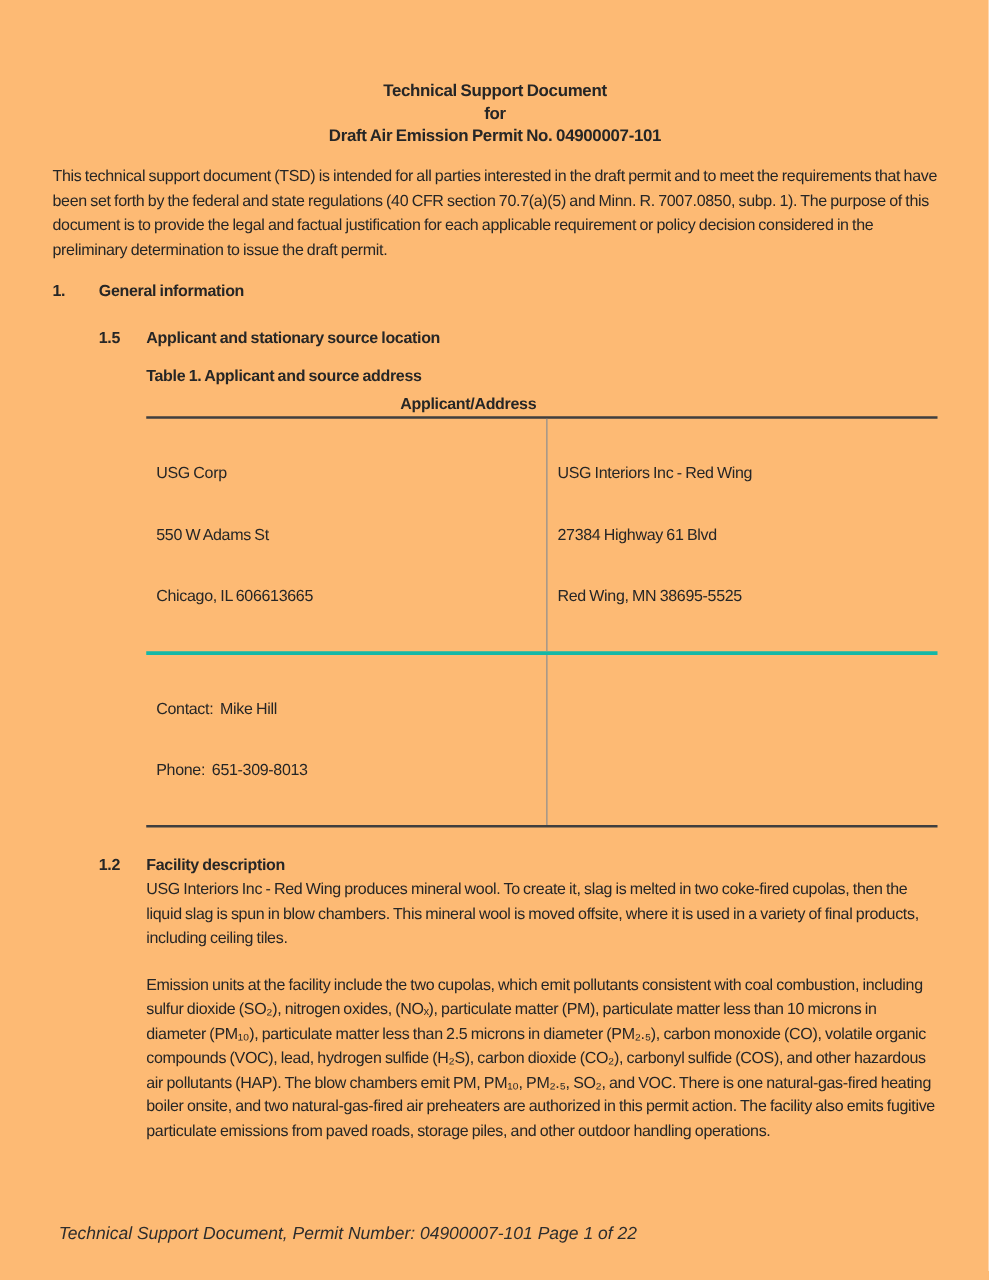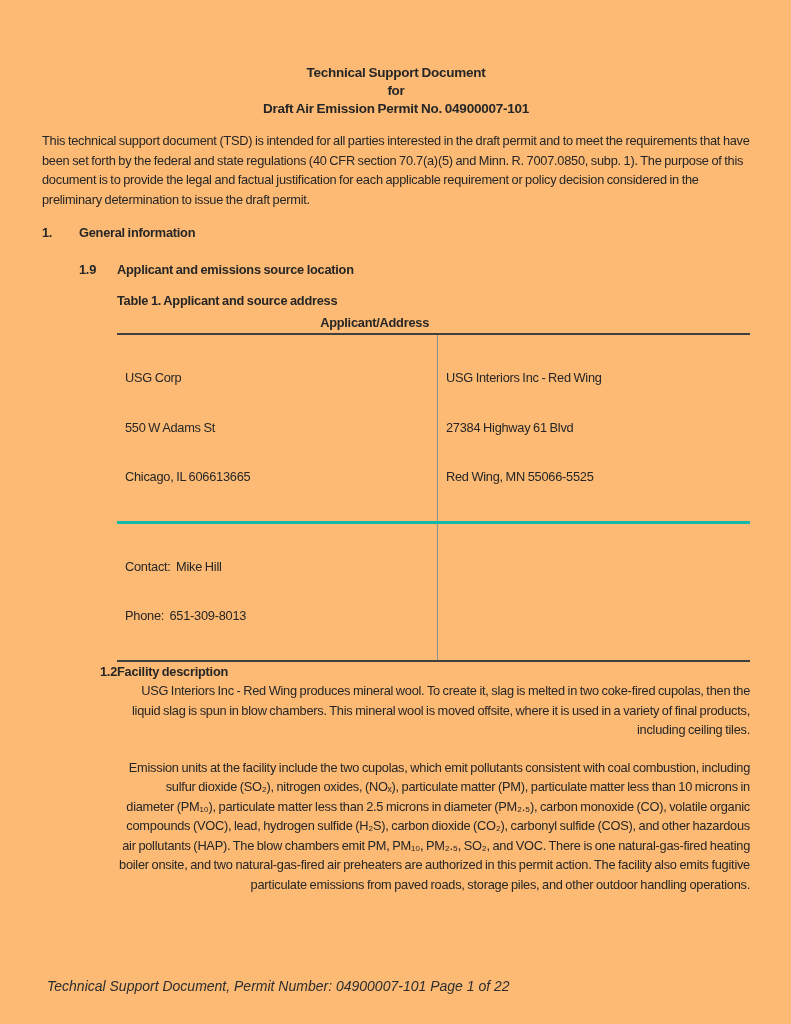--- a/index.html
+++ b/index.html
@@ -23,21 +23,21 @@
 
   .intro { margin-top: 13px; }
 
   .sec1-head { display: flex; font-weight: 700; margin-top: 14px; }
   .sec1-num { flex: none; width: 37px; }
 
   .lvl2 { margin-left: 37px; }
   .sec2-head { display: flex; font-weight: 700; }
   .sec2-num { flex: none; width: 38px; }
   .sec2-body { margin-left: 38px; }
-  .mt16 { margin-top: 0; text-align: right; }
+  .mt16 { margin-top: 20px; }
   .mt17 { margin-top: 17px; }
 
   .table-caption { font-weight: 700; margin-top: 12px; }
   .tbl { margin-top: 2px; width: 633px; }
   .tr { display: flex; }
   .td {
     box-sizing: border-box;
     padding: 2px 8px 2px 8px;
     line-height: 16.5px;
     white-space: pre-wrap;
@@ -79,41 +79,41 @@
 
     <p class="intro">This technical support document (TSD) is intended for all parties interested in the draft permit and to meet the requirements that have been set forth by the federal and state regulations (40 CFR section 70.7(a)(5) and Minn. R. 7007.0850, subp. 1). The purpose of this document is to provide the legal and factual justification for each applicable requirement or policy decision considered in the preliminary determination to issue the draft permit.</p>
 
     <div class="sec1-head">
       <span class="sec1-num">1.</span>
       <span>General information</span>
     </div>
 
     <section class="lvl2 mt17">
       <div class="sec2-head">
-        <span class="sec2-num">1.9</span>
-        <span>Applicant and emissions source location</span>
+        <span class="sec2-num">1.5</span>
+        <span>Applicant and stationary source location</span>
       </div>
       <div class="sec2-body">
         <div class="table-caption">Table 1. Applicant and source address</div>
         <div class="tbl">
           <div class="tr tr-head">
             <div class="td td-left">
               <div>Applicant/Address</div>
             </div>
           </div>
           <div class="tr tr-r1">
             <div class="td td-left">
               <div>USG Corp</div>
               <div>550 W Adams St</div>
               <div>Chicago, IL 606613665</div>
             </div>
             <div class="td td-right">
               <div>USG Interiors Inc - Red Wing</div>
               <div>27384 Highway 61 Blvd</div>
-              <div>Red Wing, MN 55066-5525</div>
+              <div>Red Wing, MN 38695-5525</div>
             </div>
           </div>
           <div class="tr tr-r2">
             <div class="td td-left">
               <div>Contact:  Mike Hill</div>
               <div>Phone:  651-309-8013</div>
             </div>
             <div class="td td-right"></div>
           </div>
         </div>

